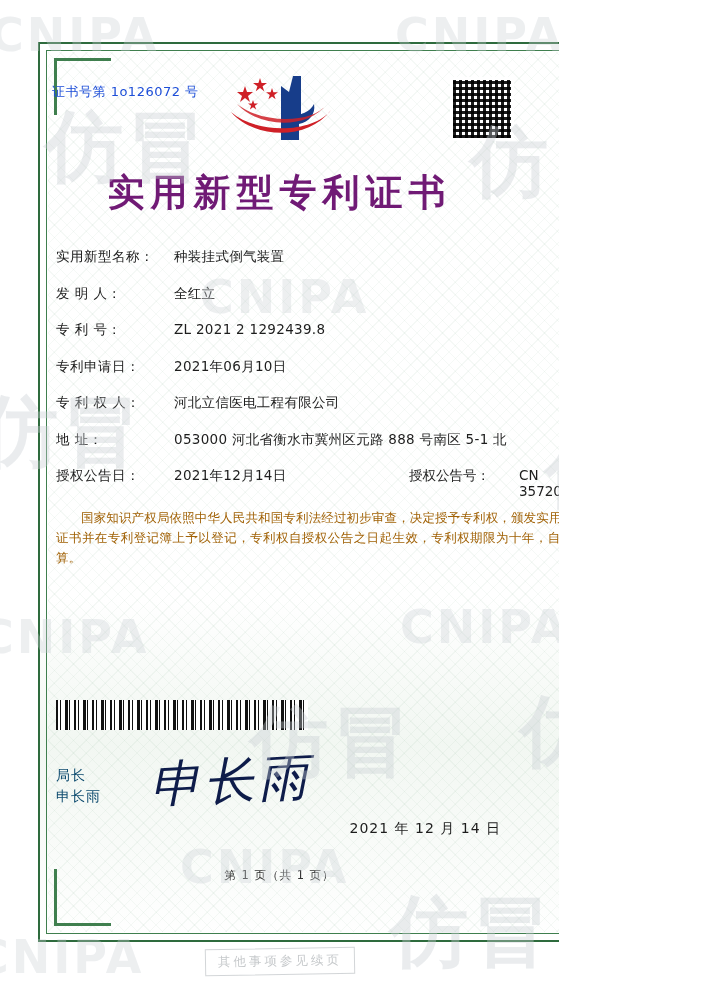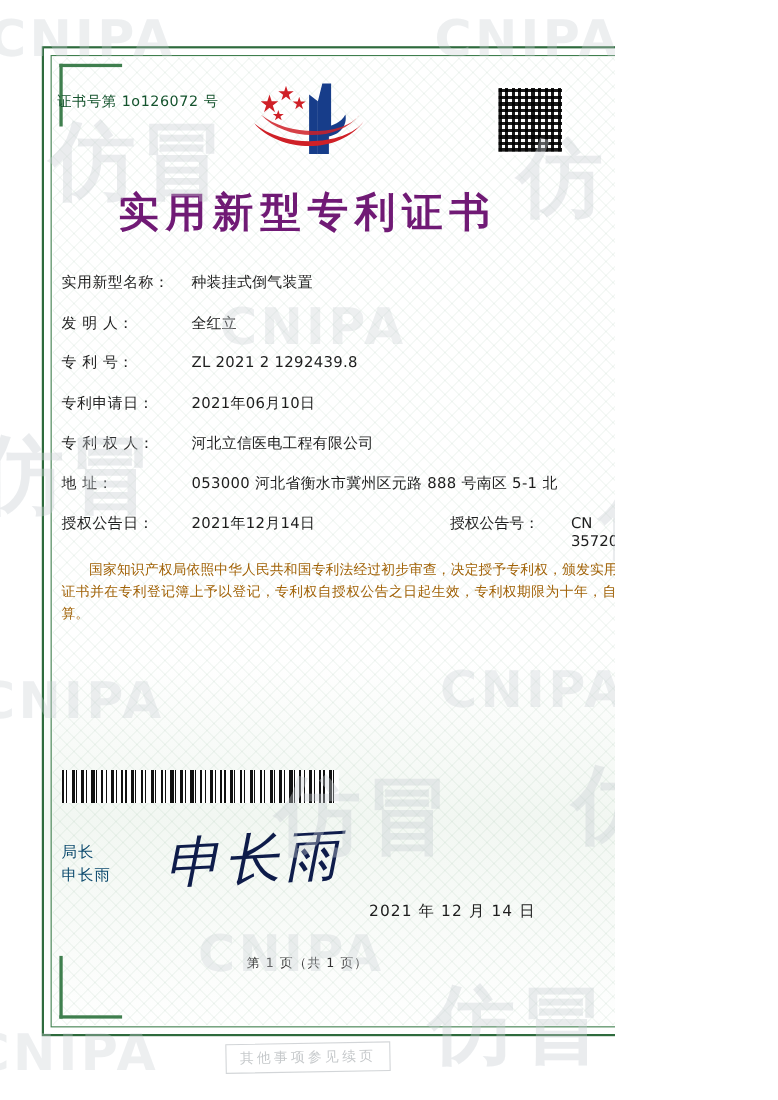--- a/index.html
+++ b/index.html
@@ -92,21 +92,21 @@
     inset: 0;
     z-index: 3;
   }
 
   
   .cert-no {
     position: absolute;
     left: 52px;
     top: 83px;
     font-size: 13px;
-    color: #14532d;
+    color: #1d4ed8;
     font-family: "DejaVu Sans", "Liberation Sans", sans-serif;
     letter-spacing: 0.5px;
   }
   .qr {
     position: absolute;
     right: 46px;
     top: 78px;
     width: 58px;
     height: 58px;
     background:
@@ -222,21 +222,21 @@
     top: 748px;
     font-size: 50px;
     color: #0e1c4a;
     font-family: "DejaVu Serif", "Liberation Serif", serif;
     font-style: italic;
     letter-spacing: 4px;
     transform: rotate(-3deg);
   }
   .issue-date {
     position: absolute;
-    right: 72px;
+    right: 58px;
     top: 820px;
     font-size: 14px;
     color: #1d1d1d;
     letter-spacing: 1px;
   }
 
   .page-mark {
     position: absolute;
     left: 0;
     right: 0;

